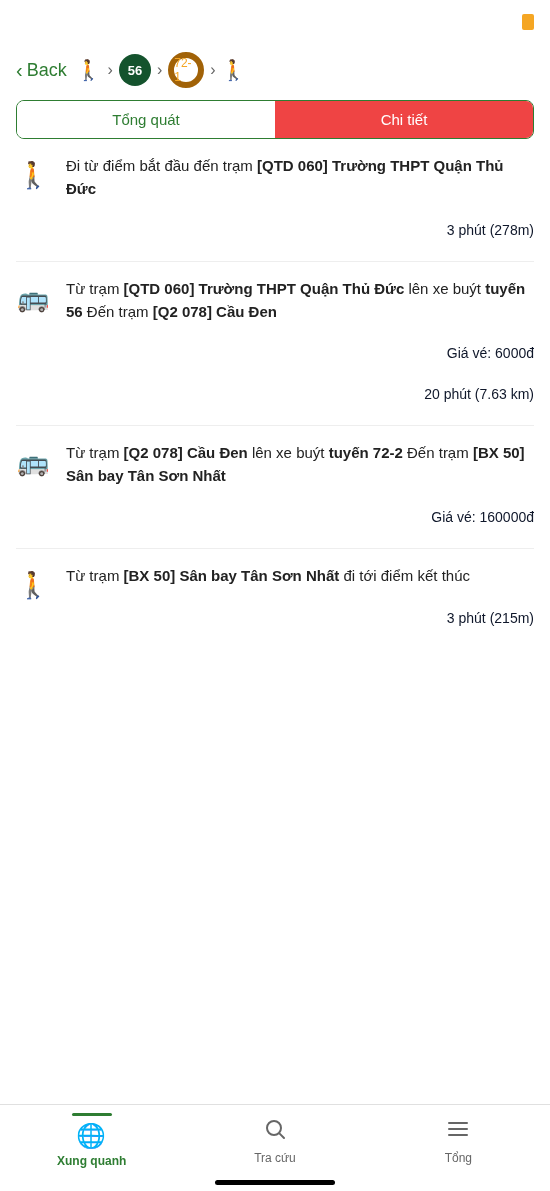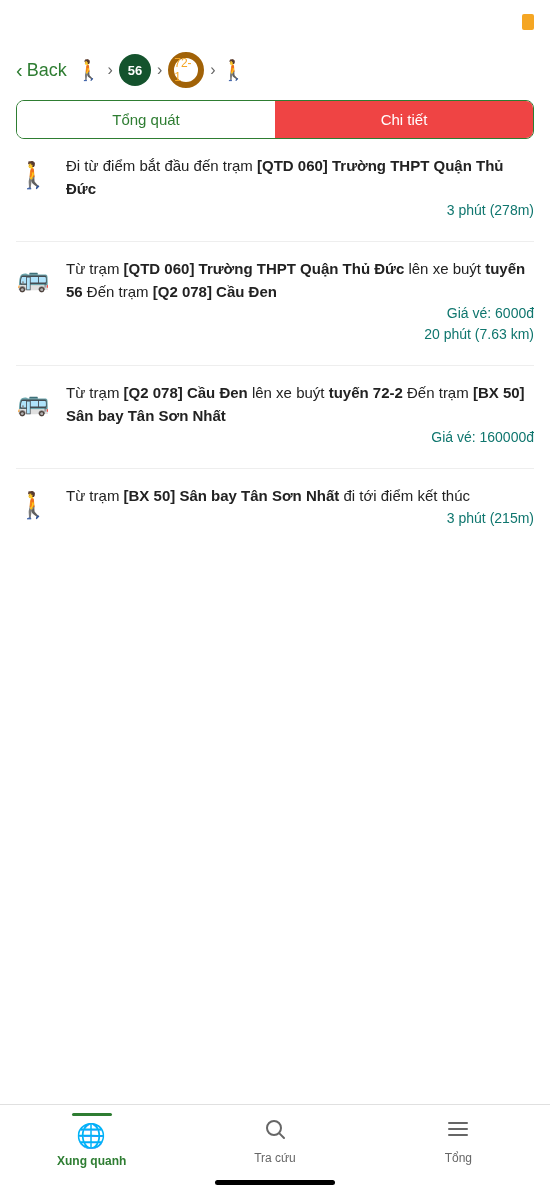--- a/index.html
+++ b/index.html
@@ -139,23 +139,23 @@
       flex: 1;
       font-size: 15px;
       color: #222;
       line-height: 1.5;
     }
     .step-content .bold {
       font-weight: 700;
     }
     .step-meta {
       text-align: right;
-      color: #0f766e;
+      color: #0f172a;
       font-size: 14px;
-      margin-top: 0;
+      margin-top: 20px;
     }
     .step-divider {
       border: none;
       border-top: 1px solid #eee;
       margin: 4px 0 16px 0;
     }
 
     
     .bottom-nav {
       position: fixed;

